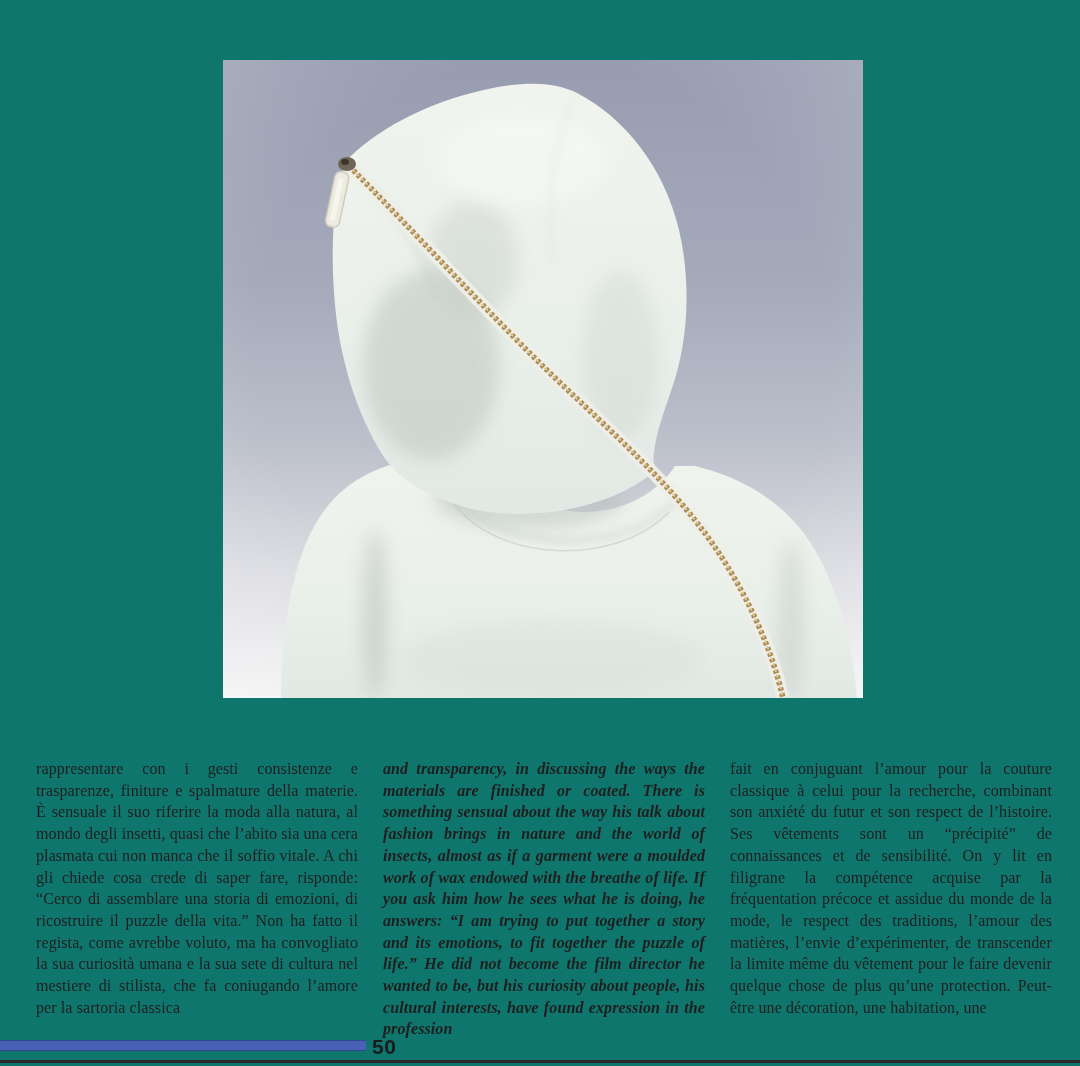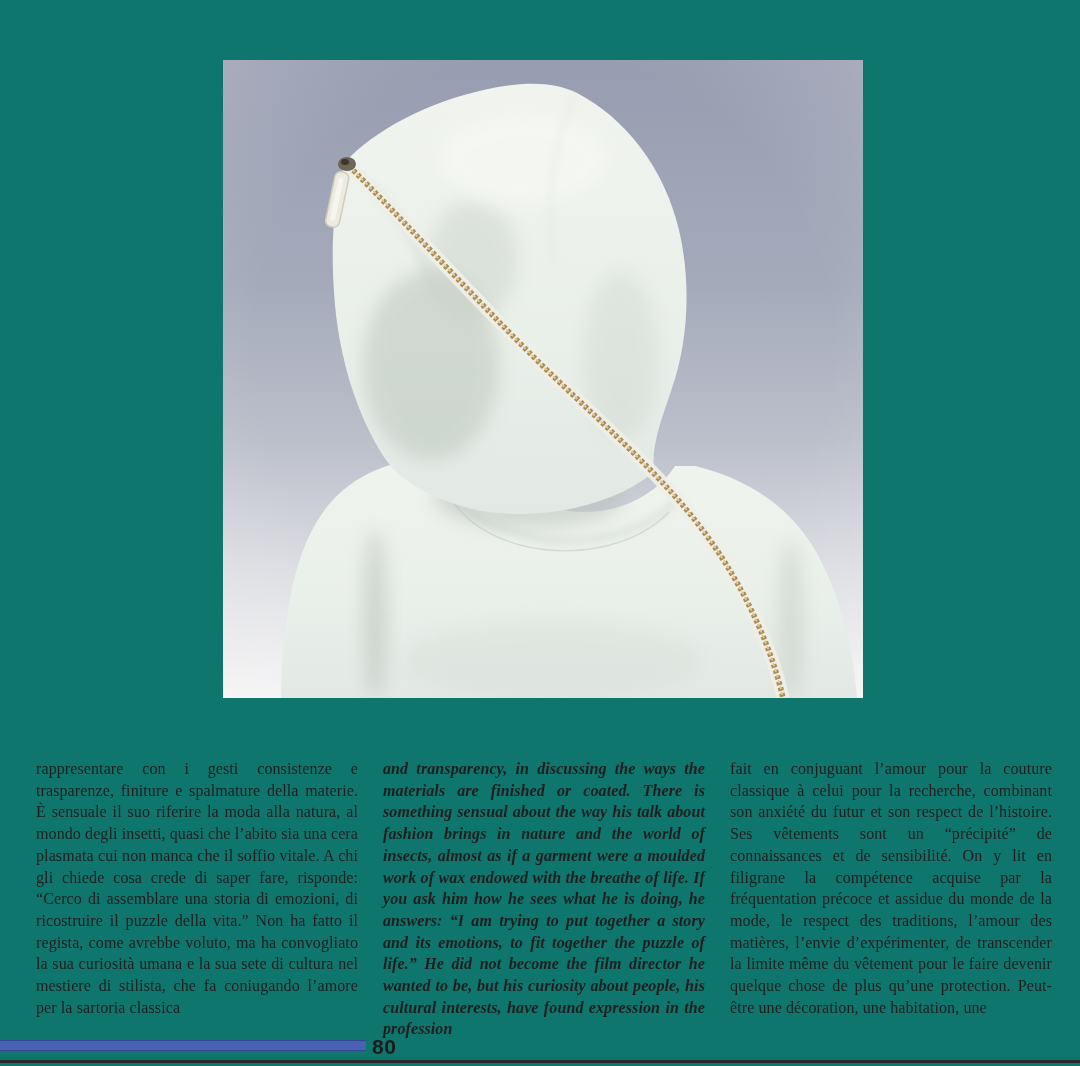--- a/index.html
+++ b/index.html
@@ -167,16 +167,16 @@
     </svg>
   </figure>
 
   <section class="columns">
     <p class="col" lang="it">rappresentare con i gesti consistenze e trasparenze, finiture e spalmature della materie. È sensuale il suo riferire la moda alla natura, al mondo degli insetti, quasi che l’abito sia una cera plasmata cui non manca che il soffio vitale. A chi gli chiede cosa crede di saper fare, risponde: “Cerco di assemblare una storia di emozioni, di ricostruire il puzzle della vita.”  Non ha fatto il regista, come avrebbe voluto, ma ha convogliato la sua curiosità umana e la sua sete di cultura nel mestiere di stilista, che fa coniugando l’amore per la sartoria classica</p>
     <p class="col italic" lang="en">and transparency, in discussing the ways the materials are finished or coated. There is something sensual about the way his talk about fashion brings in nature and the world of insects, almost as if a garment were a moulded work of wax endowed with the breathe of life. If you ask him how he sees what he is doing, he answers: “I am trying to put together a story and its emotions, to fit together the puzzle of life.” He did not become the film director he wanted to be, but his curiosity about people, his cultural interests, have found expression in the profession</p>
     <p class="col" lang="fr">fait en conjuguant l’amour pour la couture classique à celui pour la recherche, combinant son anxiété du futur et son respect de l’histoire. Ses vêtements sont un “précipité” de connaissances et de sensibilité. On y lit en filigrane la compétence acquise par la fréquentation précoce et assidue du monde de la mode, le respect des traditions, l’amour des matières, l’envie d’expérimenter, de transcender la limite même du vêtement pour le faire devenir quelque chose de plus qu’une protection. Peut-être une décoration, une habitation, une</p>
   </section>
 
   <div class="footer-bar"></div>
-  <span class="page-number">80</span>
+  <span class="page-number">50</span>
   <div class="footer-rule"></div>
 
 </main>
 
 </body></html>

